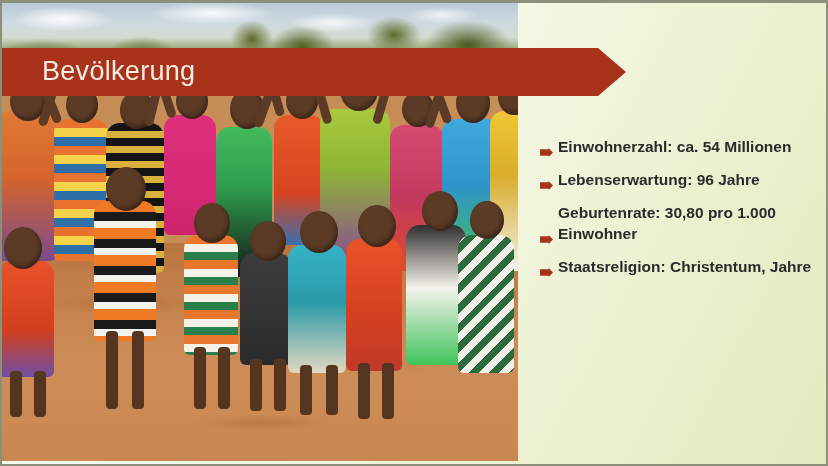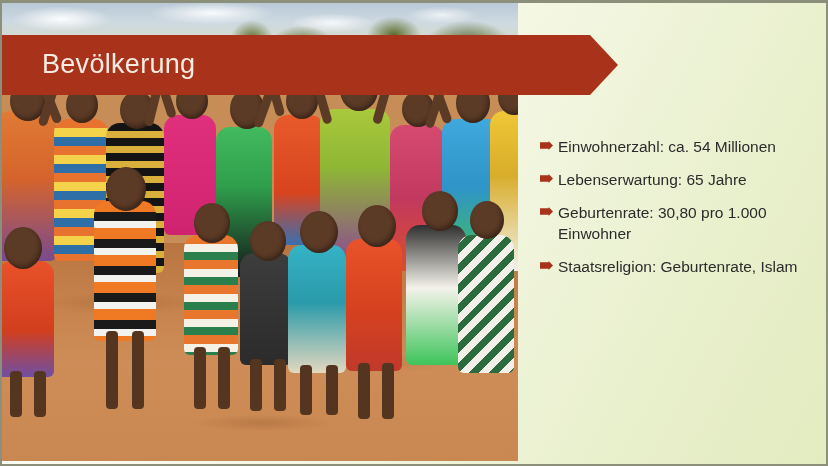--- a/index.html
+++ b/index.html
@@ -113,25 +113,26 @@
     position: absolute;
     width: 12px;
     background: #54351f;
     border-radius: 4px;
   }
 
   
   .banner {
     position: absolute;
     left: 0px;
-    top: 32px;
+    top: 45px;
     width: 616px;
-    height: 60px;
+    height: 48px;
     background: #a8331a;
     clip-path: polygon(0 0, calc(100% - 28px) 0, 100% 50%, calc(100% - 28px) 100%, 0 100%);
+    padding-left: 8px;
   }
   .banner-title {
     position: absolute;
     left: 40px;
     top: 50%;
     transform: translateY(-52%);
     color: #f6ece2;
     font-size: 27px;
     font-weight: 400;
     letter-spacing: .3px;
@@ -141,22 +142,23 @@
 
   
   .content {
     position: absolute;
     left: 538px;
     top: 133px;
     width: 282px;
   }
   .bullet-row {
     display: flex;
-    align-items: flex-start;
+    align-items: flex-end;
     margin-bottom: 12px;
+    font-weight: bold;
   }
   .bullet-marker {
     flex: 0 0 auto;
     width: 18px;
     margin-top: 5px;
     line-height: 0;
   }
   .bullet-marker svg { display: block; }
   .bullet-text {
     flex: 1 1 auto;
@@ -272,36 +274,36 @@
       </span>
       <span class="bullet-text">Einwohnerzahl: ca. 54 Millionen</span>
     </div>
 
     <div class="bullet-row">
       <span class="bullet-marker">
         <svg width="13" height="9" viewBox="0 0 13 9" aria-hidden="true">
           <path d="M0 1.3 L8.6 1.3 L8.6 0 L13 4.5 L8.6 9 L8.6 7.7 L0 7.7 Z" fill="#a8331a"></path>
         </svg>
       </span>
-      <span class="bullet-text">Lebenserwartung: 65 Jahre</span>
+      <span class="bullet-text">Lebenserwartung: 96 Jahre</span>
     </div>
 
 
     <div class="bullet-row">
       <span class="bullet-marker">
         <svg width="13" height="9" viewBox="0 0 13 9" aria-hidden="true">
           <path d="M0 1.3 L8.6 1.3 L8.6 0 L13 4.5 L8.6 9 L8.6 7.7 L0 7.7 Z" fill="#a8331a"></path>
         </svg>
       </span>
       <span class="bullet-text">Geburtenrate: 30,80 pro 1.000 Einwohner</span>
     </div>
 
     <div class="bullet-row">
       <span class="bullet-marker">
         <svg width="13" height="9" viewBox="0 0 13 9" aria-hidden="true">
           <path d="M0 1.3 L8.6 1.3 L8.6 0 L13 4.5 L8.6 9 L8.6 7.7 L0 7.7 Z" fill="#a8331a"></path>
         </svg>
       </span>
-      <span class="bullet-text">Staatsreligion: Geburtenrate, Islam</span>
+      <span class="bullet-text">Staatsreligion: Christentum, Jahre</span>
     </div>
 
   </div>
 </div>
 
 </body></html>

